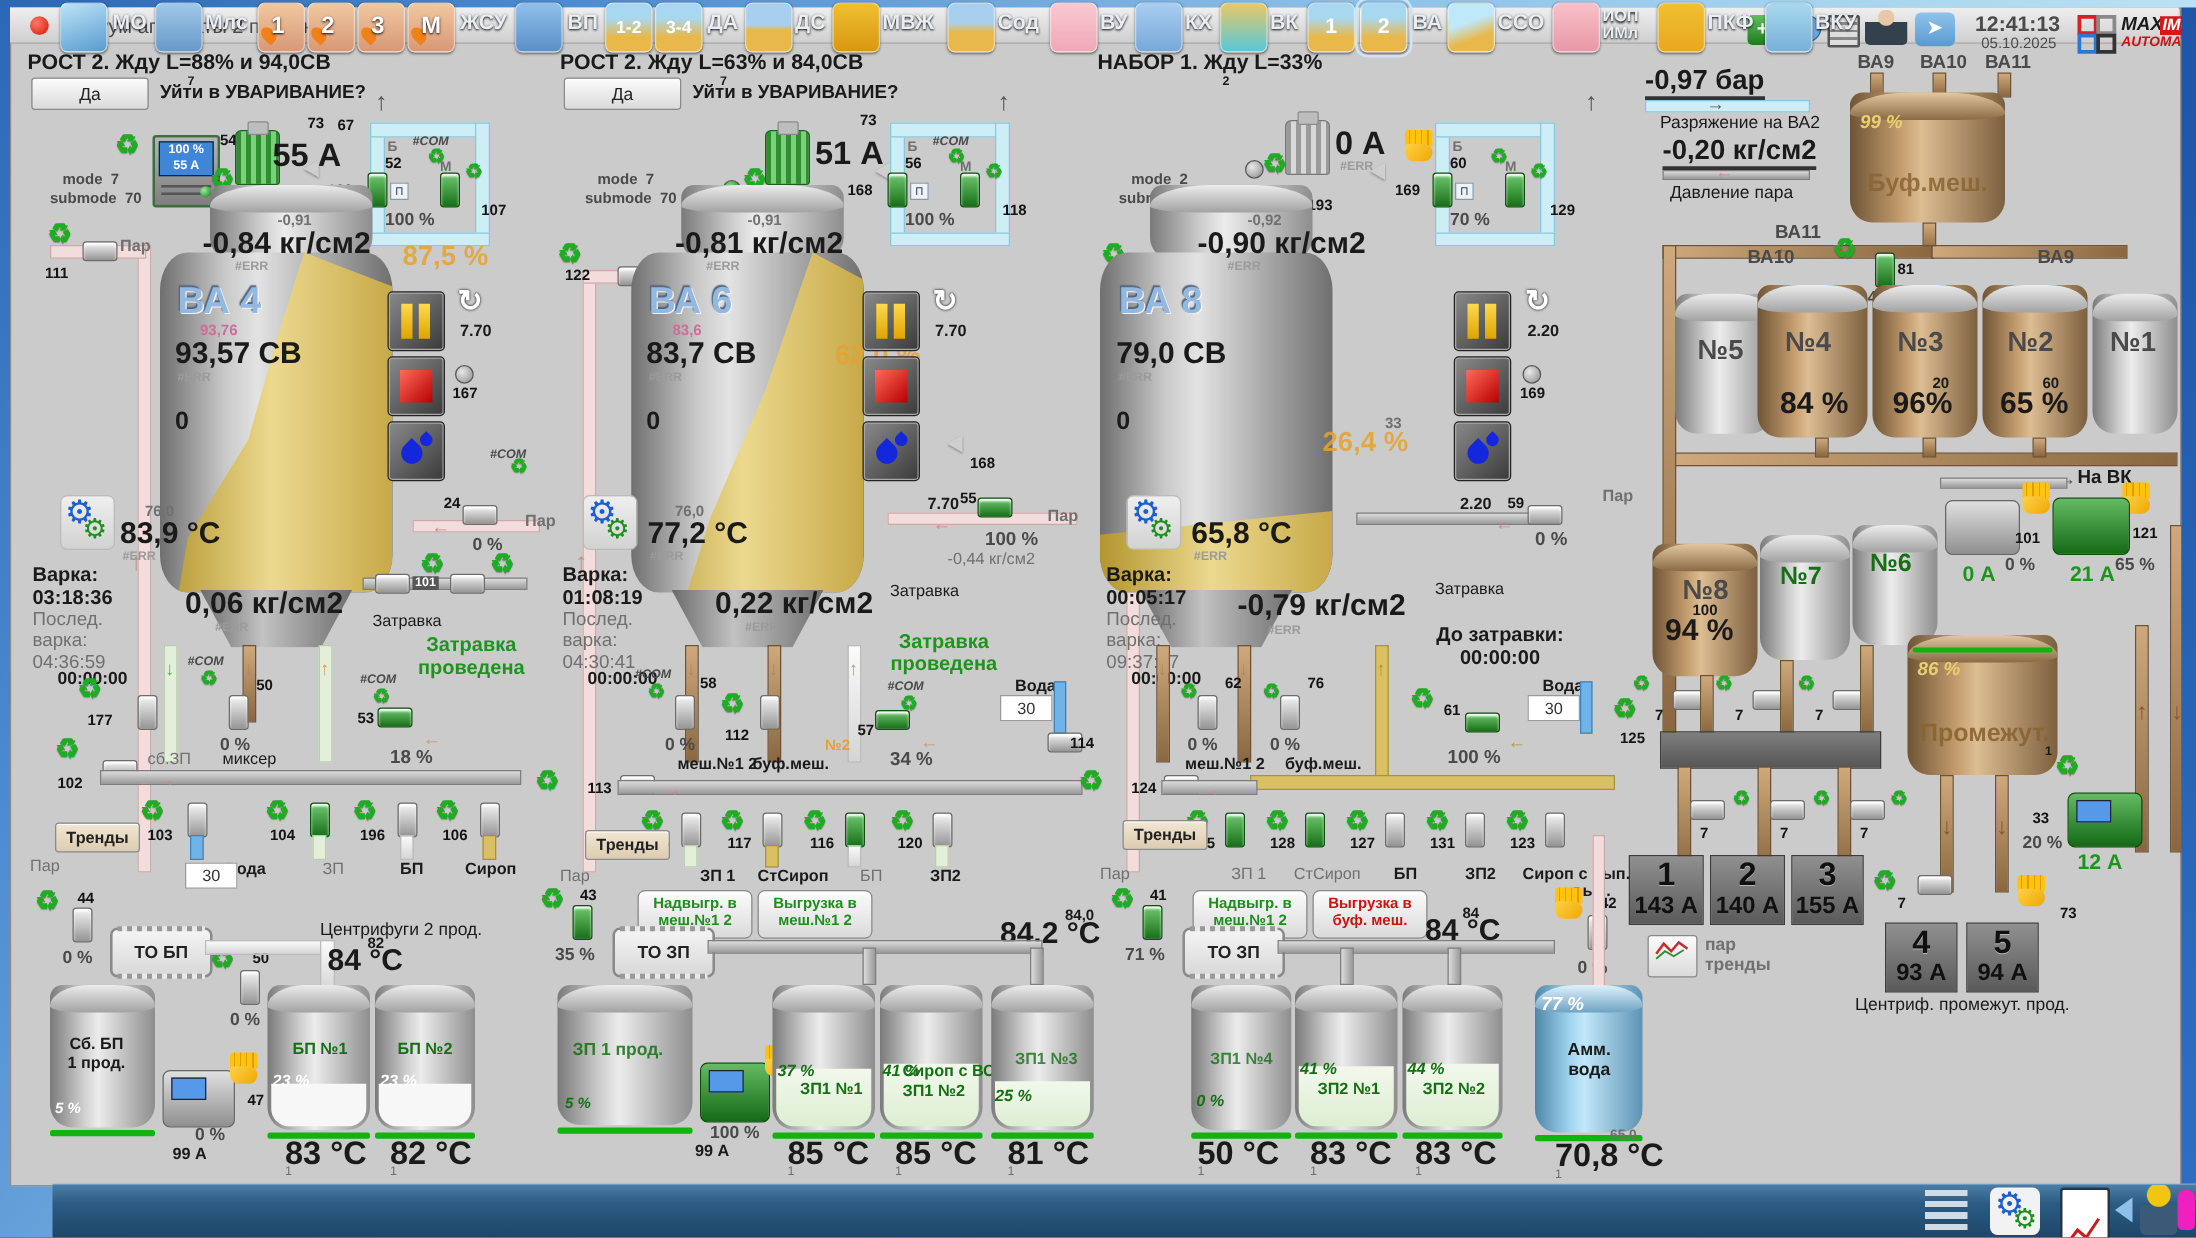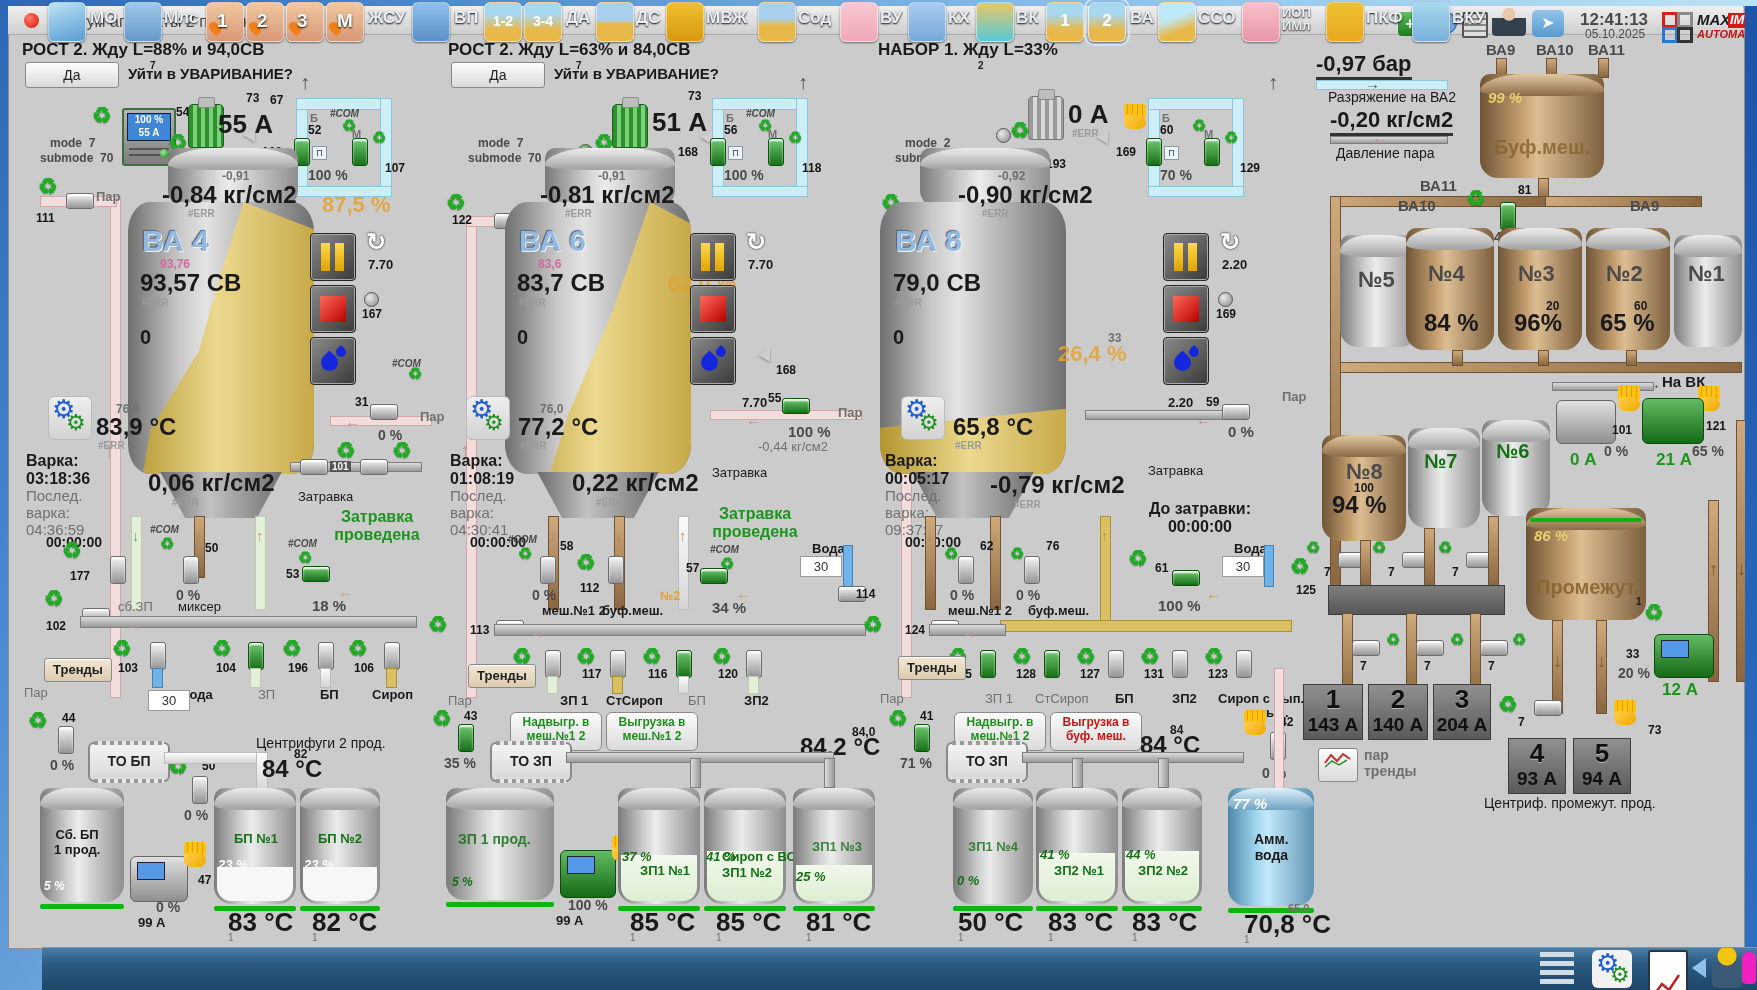--- a/index.html
+++ b/index.html
@@ -236,21 +236,21 @@
   <div class="gearbg" style="left:48px;top:396px"></div>
   <div class="g1" style="left:52px;top:396px"></div>
   <div class="g2" style="left:66px;top:412px"></div>
   <div class="t f12 b gray" style="left:116px;top:403px">76,0</div>
   <div class="t f24 b" style="left:96px;top:414px">83,9 °С</div>
   <div class="t err" style="left:98px;top:440px">#ERR</div>
 
   <div class="pipe steam" style="left:330px;top:416px;width:100px;height:8px"></div>
   <div class="t f10 b dgray" style="left:392px;top:358px;font-style:italic">#COM</div>
   <div class="rec s" style="left:408px;top:366px"></div>
-  <div class="t tag" style="left:355px;top:396px">31</div>
+  <div class="t tag" style="left:355px;top:396px">24</div>
   <div class="vh" style="left:370px;top:404px"></div>
   <div class="arr al" style="left:345px;top:414px;color:#c88"></div>
   <div class="t f13 b gray" style="left:420px;top:410px">Пар</div>
   <div class="t f14 b dgray" style="left:378px;top:428px">0 %</div>
 
   <div class="t f16 b" style="left:26px;top:452px">Варка:
 03:18:36</div>
   <div class="t f15 gray" style="left:26px;top:488px">Послед.
 варка:
 04:36:59</div>
@@ -474,21 +474,21 @@
   <div class="vv" style="left:540px;top:556px"></div>
   <div class="t f14 b dgray" style="left:532px;top:588px">0 %</div>
   <div class="rec" style="left:576px;top:552px"></div>
   <div class="vv" style="left:608px;top:556px"></div>
   <div class="t tag" style="left:580px;top:582px">112</div>
   <div class="t f13 b" style="left:542px;top:604px">меш.№1 2</div>
   <div class="t f13 b" style="left:602px;top:604px">буф.меш.</div>
   <div class="t f10 b dgray" style="left:710px;top:544px;font-style:italic">#COM</div>
   <div class="rec s" style="left:720px;top:556px"></div>
   <div class="t f12 b orange" style="left:660px;top:590px">№2</div>
-  <div class="t tag" style="left:686px;top:562px">57</div>
+  <div class="t tag" style="left:686px;top:578px">57</div>
   <div class="vh vg" style="left:700px;top:568px"></div>
   <div class="arr al" style="left:736px;top:586px;color:#c96"></div>
   <div class="t f15 b dgray" style="left:712px;top:600px">34 %</div>
   <div class="t f13 b" style="left:812px;top:542px">Вода</div>
   <div class="numbox" style="left:800px;top:556px;width:40px;height:19px;line-height:19px">30</div>
   <div class="pipe blp" style="left:843px;top:545px;width:8px;height:40px"></div>
   <div class="vh" style="left:838px;top:586px"></div>
   <div class="t tag" style="left:856px;top:588px">114</div>
   <div class="rec" style="left:428px;top:614px"></div>
   <div class="vh" style="left:496px;top:620px"></div>
@@ -792,21 +792,21 @@
   <div class="t f15 b" style="left:1488px;top:90px;color:#e8d070;font-style:italic">99 %</div>
   <div class="t f20 b brtx" style="left:1494px;top:136px;opacity:.85">Буф.меш.</div>
   <div class="pipe brn" style="left:1538px;top:178px;width:9px;height:22px"></div>
   <div class="pipe brnv" style="left:1330px;top:196px;width:215px;height:9px"></div>
   <div class="pipe brn" style="left:1330px;top:196px;width:9px;height:390px"></div>
   <div class="arr al" style="left:1420px;top:191px;color:#853"></div>
   <div class="pipe brnv" style="left:1545px;top:196px;width:155px;height:9px"></div>
   <div class="t f15 b dgray" style="left:1420px;top:178px">ВА11</div>
   <div class="t f15 b dgray" style="left:1398px;top:198px">ВА10</div>
   <div class="rec" style="left:1466px;top:188px"></div>
-  <div class="t tag" style="left:1518px;top:184px">81</div>
+  <div class="t tag" style="left:1518px;top:209px">81</div>
   <div class="vv vg" style="left:1500px;top:202px"></div>
   <div class="t f14 b dgray" style="left:1494px;top:230px">40 %</div>
   <div class="t f15 b dgray" style="left:1630px;top:198px">ВА9</div>
   <div class="cyl g" style="left:1340px;top:235px;width:78px;height:112px">
       <div class="cap"></div>
     </div>
   <div class="t f22 b dgray" style="left:1358px;top:268px">№5</div>
   <div class="cyl br" style="left:1406px;top:228px;width:88px;height:122px">
       <div class="cap"></div>
     </div>
@@ -889,21 +889,21 @@
   <div class="centr" style="left:1303px;top:684px;width:58px;height:54px">
       <div class="n">1</div>
       <div class="a">143 А</div>
     </div>
   <div class="centr" style="left:1368px;top:684px;width:58px;height:54px">
       <div class="n">2</div>
       <div class="a">140 А</div>
     </div>
   <div class="centr" style="left:1433px;top:684px;width:56px;height:54px">
       <div class="n">3</div>
-      <div class="a">204 А</div>
+      <div class="a">155 А</div>
     </div>
   <div class="cyl br" style="left:1526px;top:508px;width:120px;height:112px">
       <div class="cap br"></div>
     </div>
   <div class="gline" style="left:1530px;top:518px;width:112px;height:4px"></div>
   <div class="t f15 b" style="left:1534px;top:528px;color:#e8d070;font-style:italic">86 %</div>
   <div class="t f20 b brtx" style="left:1536px;top:576px;opacity:.9">Промежут.</div>
   <div class="pipe brn" style="left:1552px;top:620px;width:9px;height:92px"></div>
   <div class="pipe brn" style="left:1596px;top:620px;width:9px;height:92px"></div>
   <div class="arr ad" style="left:1553px;top:652px;color:#853;font-size:18px"></div>

